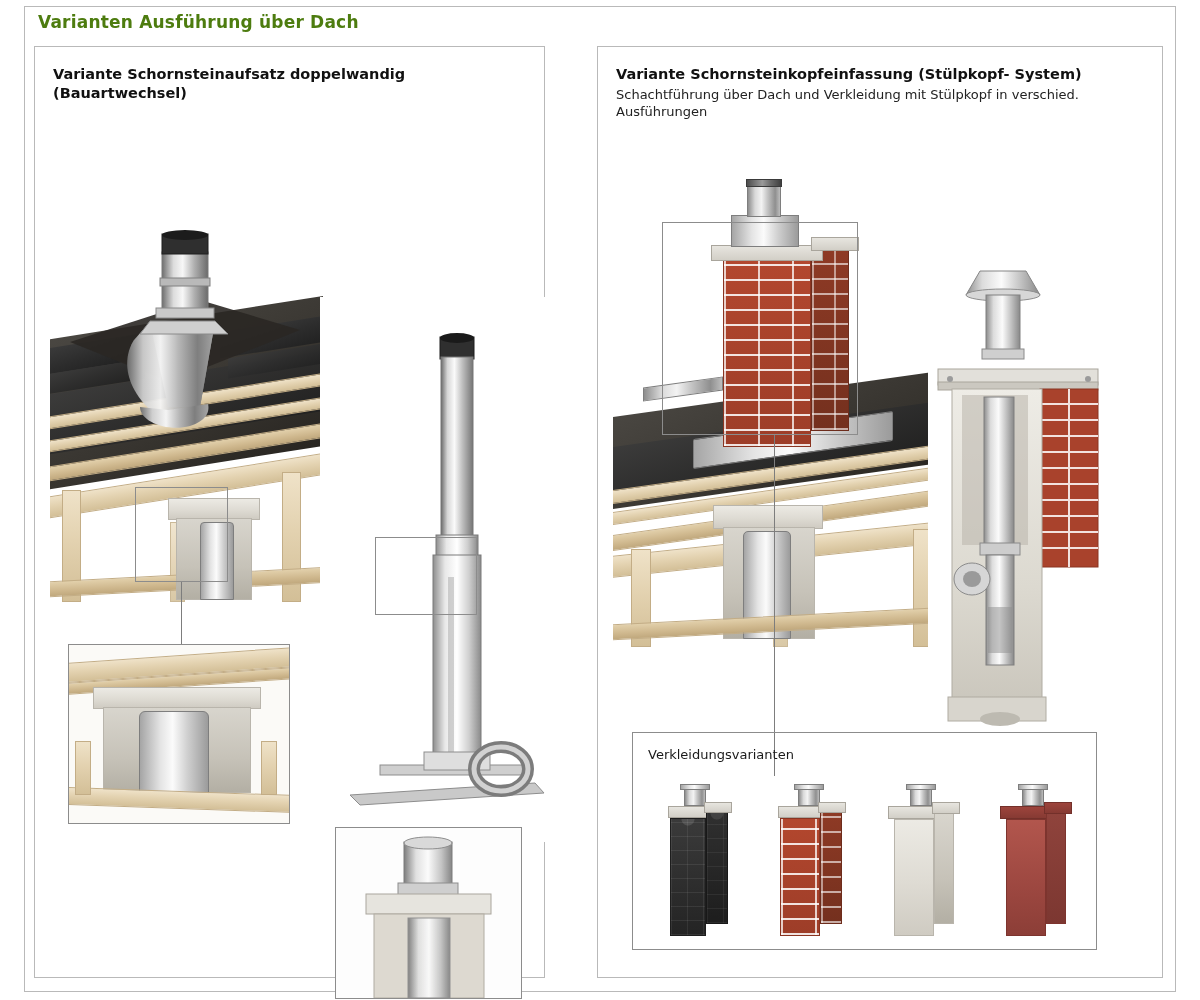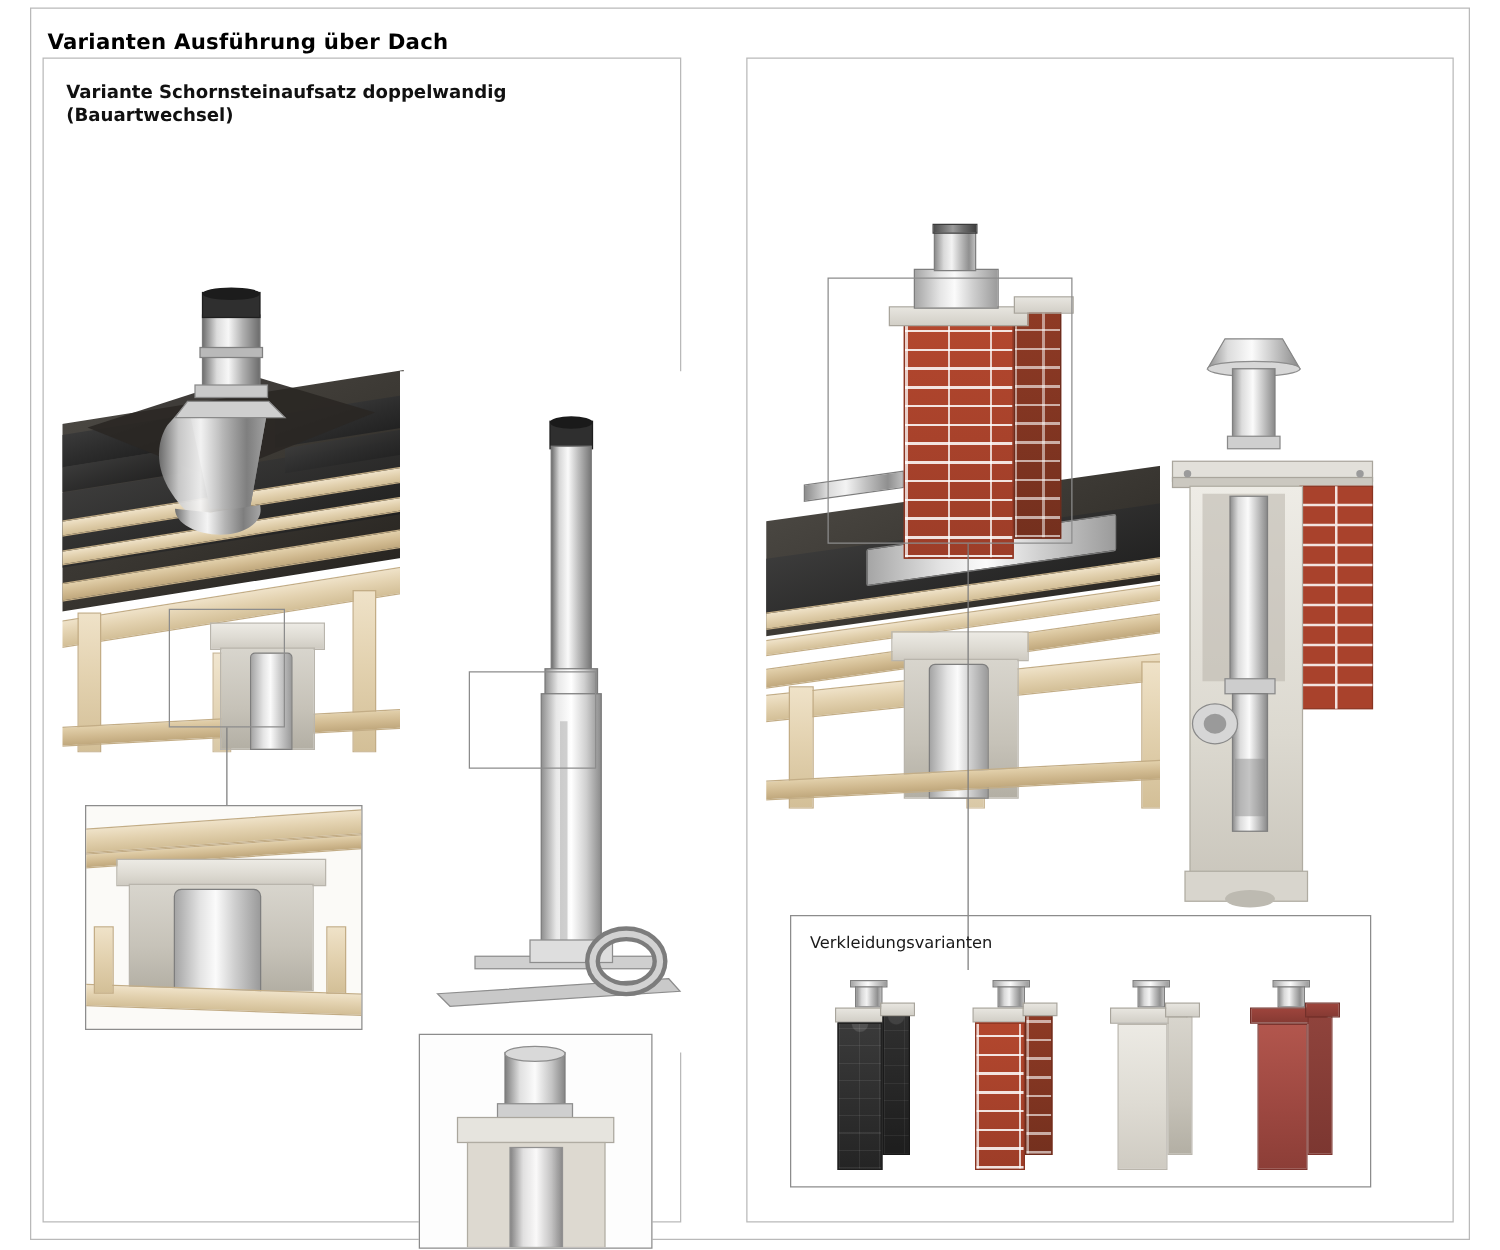--- a/index.html
+++ b/index.html
@@ -27,25 +27,25 @@
   .page-frame {
     position: absolute;
     left: 24px; top: 6px;
     width: 1152px; height: 986px;
     border: 1px solid #b9b9b9;
     box-sizing: border-box;
   }
 
   .page-title {
     position: absolute;
-    left: 38px; top: 24px;
+    left: 38px; top: 12px;
     font-size: 17px;
     font-weight: bold;
     letter-spacing: 0.2px;
-    color: #000000;
+    color: #4d7c0f;
   }
 
   .panel {
     position: absolute;
     border: 1px solid #b9b9b9;
     box-sizing: border-box;
     background: #fff;
   }
   .panel-left  { left: 34px;  top: 46px; width: 511px; height: 932px; }
   .panel-right { left: 597px; top: 46px; width: 566px; height: 932px; }
@@ -365,20 +365,24 @@
         <rect x="62" y="55" width="60" height="12" fill="#cfcfcf" stroke="#8d8d8d"></rect>
         <rect x="30" y="66" width="125" height="20" fill="#e6e4de" stroke="#aaa69d"></rect>
         <rect x="38" y="86" width="110" height="84" fill="#ddd9d0" stroke="#b0aca2"></rect>
         <rect x="72" y="90" width="42" height="80" fill="url(#dG)" stroke="#8d8d8d" opacity=".95"></rect>
       </svg>
     </div>
   </div>
 
   <div class="panel panel-right">
 
+    <div class="panel-head">
+      <div class="t1">Variante Schornsteinkopfeinfassung (Stülpkopf- System)</div>
+      <div class="t2">Schachtführung über Dach und Verkleidung mit Stülpkopf in verschied. Ausführungen</div>
+    </div>
 
     <div class="photo bg-white" style="left:15px; top:130px; width:345px; height:470px;">
       <div style="position:absolute;inset:0;background:#ffffff;"></div>
 
       <div class="watermark" style="left:148px; top:250px;">DE</div>
       <div class="watermark" style="left:262px; top:243px;">DE</div>
 
       <div class="felt felt-soft" style="left:-12px; top:215px; width:380px; height:92px; transform:skewY(-8deg);"></div>
       <div class="felt" style="left:-12px; top:245px; width:380px; height:46px; transform:skewY(-8deg); opacity:.9;"></div>
 

